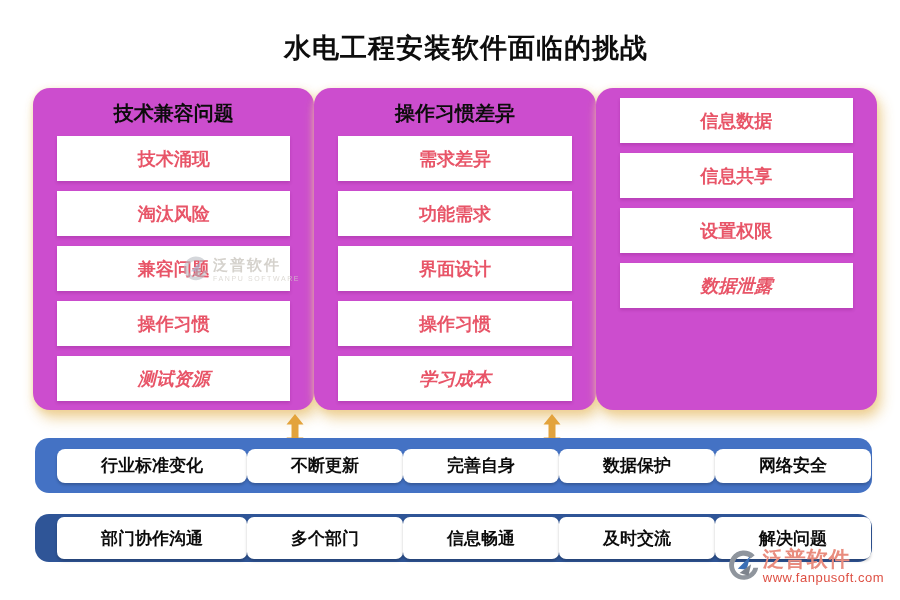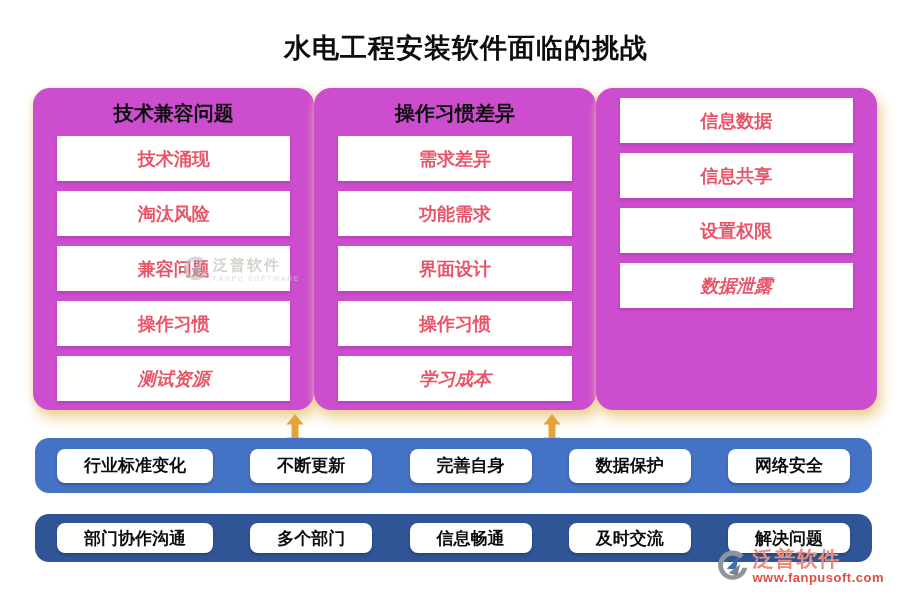--- a/index.html
+++ b/index.html
@@ -45,45 +45,45 @@
 
   .hbar{
     position:absolute;left:35px;width:837px;border-radius:14px;
     display:flex;align-items:center;justify-content:space-between;
     padding:0 22px;box-sizing:border-box;
   }
   .hbar-1{top:438px;height:55px;background:#4472c4;}
   .hbar-2{top:514px;height:48px;background:#2f5597;}
   .pill{
     background:#ffffff;border-radius:8px;
-    padding:0 27px;font-size:17px;font-weight:700;color:#0c0c0c;
+    padding:0 44px;font-size:17px;font-weight:700;color:#0c0c0c;
     display:flex;align-items:center;justify-content:center;
     box-shadow:0 2px 3px rgba(0,0,0,0.22);
     white-space:nowrap;
   }
   .hbar-1 .pill{height:34px;}
-  .hbar-2 .pill{height:30px;}
+  .hbar-2 .pill{height:42px;border-radius:7px;}
 
   .wm-center{
     position:absolute;left:183px;top:256px;display:flex;align-items:center;gap:4px;
     opacity:0.75;pointer-events:none;
   }
   .wm-center .wm-logo{width:26px;height:26px;opacity:0.8;}
   .wm-center .wm-lines{display:flex;flex-direction:column;line-height:1;}
   .wm-center .wm-brand{font-size:15px;color:#c7c3bc;font-weight:700;letter-spacing:2px;}
   .wm-center .wm-sub{font-size:7px;color:#d3cfc8;letter-spacing:1.6px;margin-top:3px;}
 
   .wm-corner{
     position:absolute;right:16px;top:548px;display:flex;align-items:flex-start;gap:3px;
     pointer-events:none;
   }
   .wm-corner .wm-logo{width:32px;height:32px;margin-top:2px;}
   .wm-corner .wm-lines{display:flex;flex-direction:column;line-height:1;}
   .wm-corner .wm-brand{font-size:21px;color:#e98c7e;font-weight:700;letter-spacing:1px;}
-  .wm-corner .wm-url{font-size:13px;color:#de5044;font-weight:700;margin-top:2px;letter-spacing:0.5px;}
+  .wm-corner .wm-url{font-size:13px;color:#de5044;font-weight:400;margin-top:2px;letter-spacing:0.5px;}
 </style>
 </head>
 <body>
 
 <div class="stage">
 
   <div class="page-title">水电工程安装软件面临的挑战</div>
 
   <div class="columns">
 

